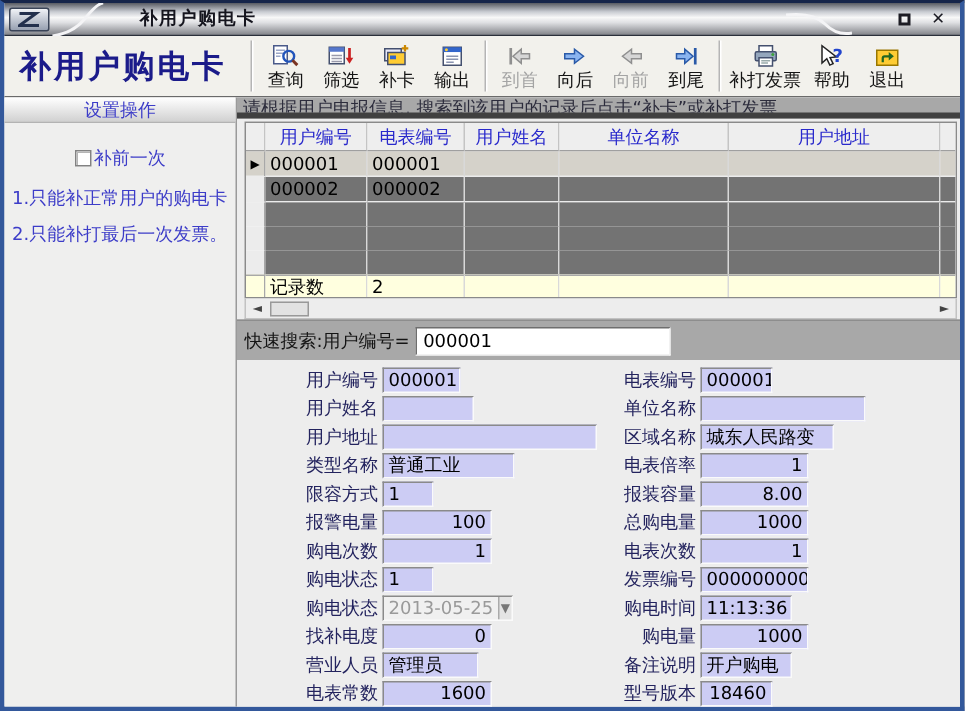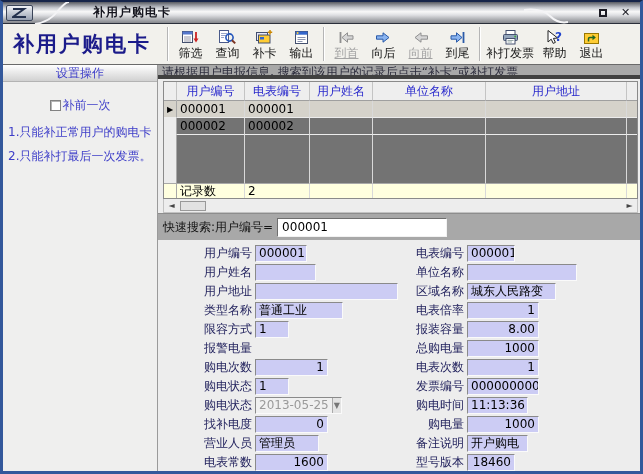--- a/index.html
+++ b/index.html
@@ -18,21 +18,21 @@
 
   
   .toolbar{height:41px;flex:0 0 41px;background:#f2f1ec;border-bottom:1px solid #6a6a6a;display:flex;align-items:center;padding:0 2px;}
   .app-title{font-size:21px;font-weight:bold;color:#1b1b8a;padding:0 13px 0 8px;letter-spacing:2px;white-space:nowrap;}
   .tb-sep,.tb-group-sep{width:2px;height:34px;border-left:1px solid #b5b5b5;border-right:1px solid #ffffff;margin:0 3px;}
   #toolbar-buttons{display:flex;align-items:center;}
   .tb-btn{display:flex;flex-direction:column;align-items:center;justify-content:center;min-width:37px;height:38px;padding:0 2px;}
   .tb-btn .ticon{height:19px;display:flex;align-items:flex-end;}
   .tb-btn .ticon svg{width:19px;height:17px;}
   .tb-btn .tlabel{font-size:12px;color:#141414;line-height:15px;white-space:nowrap;}
-  .tb-btn.disabled .tlabel{color:#a4a4a4;text-decoration:underline;}
+  .tb-btn.disabled .tlabel{color:#a4a4a4;}
 
   
   .body{flex:1;display:flex;min-height:0;}
   .sidebar{width:155px;flex:0 0 155px;background:#efefee;border-right:1px solid #9a9a9a;display:flex;flex-direction:column;}
   .sb-header{height:17px;background:linear-gradient(#ffffff,#d1d1d1);border-bottom:1px solid #b3b3b3;color:var(--blue-text);text-align:center;line-height:16px;}
   .sb-check{margin:15px auto 2px;display:flex;align-items:center;gap:2px;color:var(--blue-text);}
   .checkbox{width:11px;height:11px;background:#fff;border:1px solid #828282;box-shadow:inset 1px 1px 0 #b5b5b5;}
   .sb-note{color:var(--blue-text);margin:9px 3px 0 5px;line-height:15px;}
 
   .main{flex:1;display:flex;flex-direction:column;background:#ededed;min-width:0;}
@@ -100,39 +100,39 @@
     </div>
   </div>
 
   <div class="toolbar">
     <div class="app-title">补用户购电卡</div>
     <div class="tb-sep"></div>
     <div id="toolbar-buttons">
         <div class="tb-btn">
           <span class="ticon">
             <svg viewBox="0 0 19 17">
+              <rect x="1.5" y="1.5" width="9" height="12" fill="#fff" stroke="#4a5a8a"></rect>
+              <path d="M3 4.5h6M3 6.5h6M3 8.5h3" stroke="#9aa6c8"></path>
+              <circle cx="11.5" cy="8.5" r="3.6" fill="none" stroke="#2255bb" stroke-width="1.6"></circle>
+              <path d="M14 11.2l3.2 3.2" stroke="#7a3322" stroke-width="2"></path>
+            </svg>
+          </span>
+          <span class="tlabel">查询</span>
+        </div>
+        <div class="tb-btn">
+          <span class="ticon">
+            <svg viewBox="0 0 19 17">
               <rect x="1.5" y="2.5" width="10" height="11" fill="#fff" stroke="#44506e"></rect>
               <rect x="1.5" y="2.5" width="10" height="3" fill="#5577cc"></rect>
               <path d="M3 8h7M3 10h7M3 12h7" stroke="#99a"></path>
               <path d="M15 3v7" stroke="#cc2222" stroke-width="1.8"></path>
               <path d="M12.5 9.5L15 13.5l2.5-4z" fill="#cc2222"></path>
             </svg>
           </span>
           <span class="tlabel">筛选</span>
-        </div>
-        <div class="tb-btn">
-          <span class="ticon">
-            <svg viewBox="0 0 19 17">
-              <rect x="1.5" y="1.5" width="9" height="12" fill="#fff" stroke="#4a5a8a"></rect>
-              <path d="M3 4.5h6M3 6.5h6M3 8.5h3" stroke="#9aa6c8"></path>
-              <circle cx="11.5" cy="8.5" r="3.6" fill="none" stroke="#2255bb" stroke-width="1.6"></circle>
-              <path d="M14 11.2l3.2 3.2" stroke="#7a3322" stroke-width="2"></path>
-            </svg>
-          </span>
-          <span class="tlabel">查询</span>
         </div>
         <div class="tb-btn">
           <span class="ticon">
             <svg viewBox="0 0 19 17">
               <rect x="1.5" y="3.5" width="11" height="8" fill="#e8e8f8" stroke="#44506e"></rect>
               <rect x="3.5" y="6" width="11.5" height="8" fill="#ffcc33" stroke="#44506e"></rect>
               <rect x="5" y="8" width="4" height="2.5" fill="#3366cc"></rect>
               <path d="M15 1v4.4M12.8 3.2h4.4" stroke="#cc8800" stroke-width="1.5"></path>
             </svg>
           </span>
@@ -331,20 +331,21 @@
             <div class="frow">
               <span class="flabel">类型名称</span>
               <span class="ffield" style="width: 88px;">普通工业</span>
             </div>
             <div class="frow">
               <span class="flabel">限容方式</span>
               <span class="ffield" style="width: 34px;">1</span>
             </div>
             <div class="frow">
               <span class="flabel">报警电量</span>
+              <span class="ffield right" style="width: 73px;">100</span>
             </div>
             <div class="frow">
               <span class="flabel">购电次数</span>
               <span class="ffield right" style="width: 73px;">1</span>
             </div>
             <div class="frow">
               <span class="flabel">购电状态</span>
               <span class="ffield" style="width: 34px;">1</span>
             </div>
             <div class="frow">

